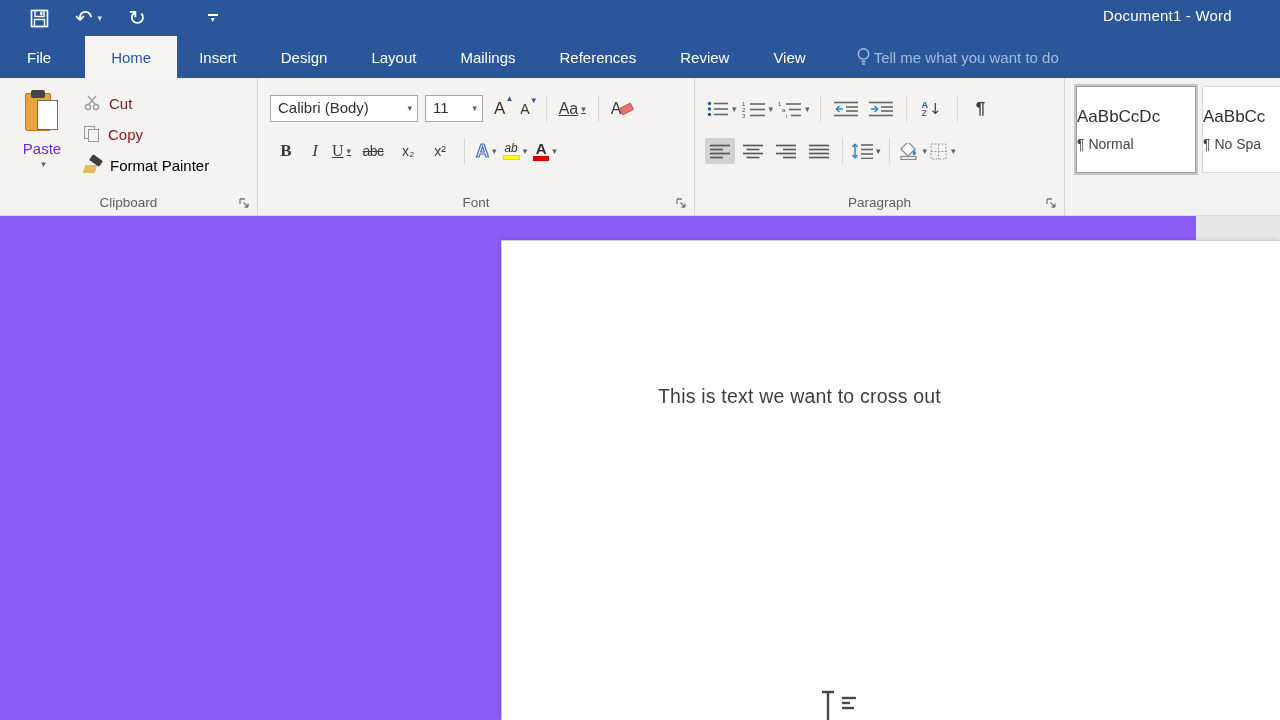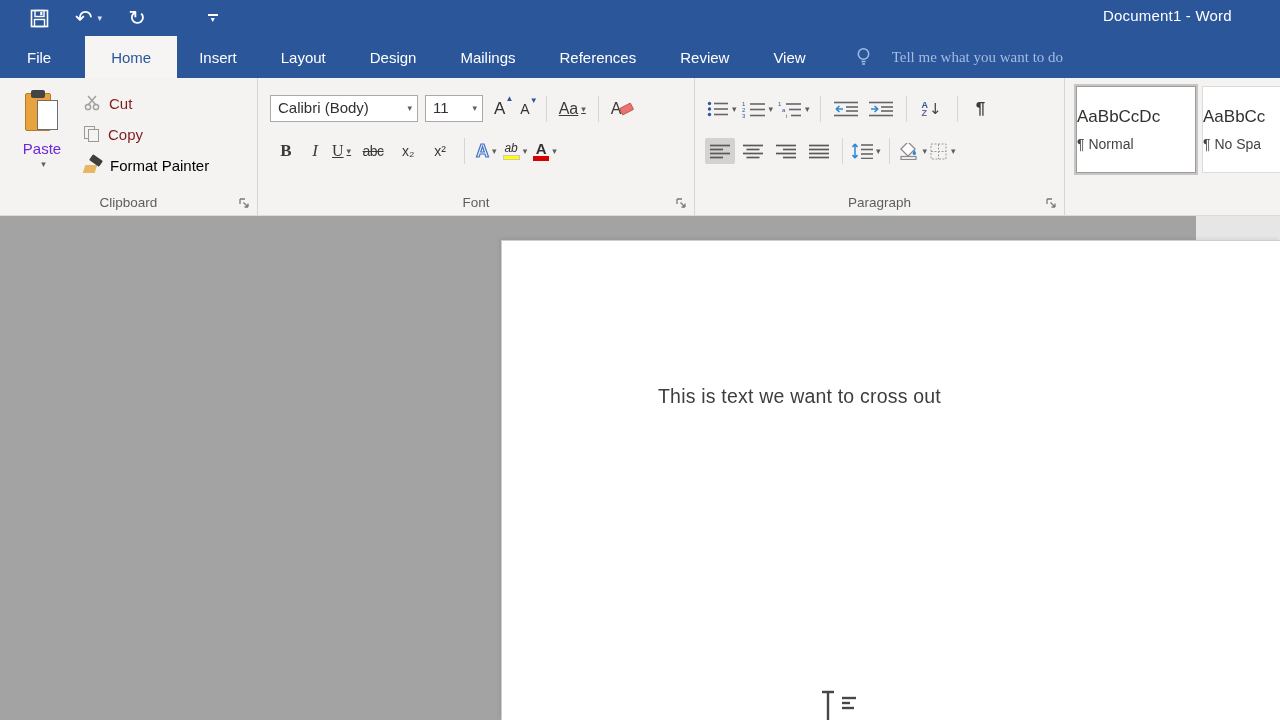--- a/index.html
+++ b/index.html
@@ -15,21 +15,21 @@
   .qat-more { display:flex; flex-direction:column; align-items:center; margin-left:36px; }
   .qat-more .bar { width:10px; border-top:2px solid #fff; margin-bottom:1px; }
   .qat-more .c { font-size:8px; color:#fff; line-height:6px; }
   .title-text { position:absolute; left:1103px; top:7px; font-size:15px; color:#ffffff; white-space:nowrap; letter-spacing:.2px; }
 
   
   .tabrow { position:absolute; left:0; top:36px; width:1280px; height:42px; background:#2b579a; display:flex; align-items:stretch; color:#fff; font-size:15px; }
   .tab { display:flex; align-items:center; padding:0 22px; cursor:pointer; white-space:nowrap; }
   .tab-file { margin-left:5px; padding:0 22px; }
   .tab-selected { background:#f6f5f3; color:#2b579a; margin-left:12px; padding:0 26px; }
-  .tellme { display:flex; align-items:center; gap:21px; margin-left:28px; color:#a3bce0; cursor:pointer; white-space:nowrap;font-family:Liberation Serif, serif; }
+  .tellme { display:flex; align-items:center; gap:3px; margin-left:28px; color:#a3bce0; cursor:pointer; white-space:nowrap; }
 
   
   .ribbon { position:absolute; left:0; top:78px; width:1280px; height:138px; background:#f4f3f2; border-bottom:1px solid #dcdbda; }
   .rgroup { position:absolute; top:0; height:137px; border-right:1px solid #d8d6d4; }
   .grp-label { position:absolute; bottom:5px; left:0; right:0; text-align:center; font-size:13.5px; color:#5f5e5c; }
   .launcher { position:absolute; right:6px; bottom:6px; width:13px; height:13px; cursor:pointer; }
   .rrow { position:absolute; display:flex; align-items:center; }
   .rbtn { display:flex; align-items:center; justify-content:center; cursor:pointer; color:#3b3a39; border-radius:2px; }
   .caret { font-size:9px; color:#605e5c; margin-left:3px; }
   .vsep { width:1px; height:26px; background:#d8d6d4; margin:0 5px; }
@@ -84,21 +84,21 @@
   .pilcrow-btn { font-size:17px; color:#3b3a39; font-weight:600; }
 
   
   .style-card { position:absolute; top:8px; width:120px; height:87px; background:#fff; display:flex; flex-direction:column; align-items:flex-start; justify-content:center; gap:9px; cursor:pointer; }
   .style-sel { border:1px solid #9d9b99; box-shadow:0 0 0 2px #c8c6c4; }
   .style-plain { border:1px solid #dddbd9; }
   .style-preview { font-size:17px; color:#323130; white-space:nowrap; }
   .style-name { font-size:14px; color:#444; white-space:nowrap; }
 
   
-  .docarea { position:absolute; left:0; top:216px; width:1196px; height:504px; background:#a3a3a3; }
+  .docarea { position:absolute; left:0; top:216px; width:1196px; height:504px; background:#8b5cf6; }
   .page { position:absolute; left:501px; top:24px; width:779px; height:480px; background:#fff; border-left:1px solid #cfcecd; border-top:1px solid #cfcecd; box-shadow:-2px -2px 3px rgba(0,0,0,0.06); }
   .doc-text { position:absolute; left:156px; top:144px; font-size:19.5px; color:#3f3e3d; letter-spacing:.2px; white-space:nowrap; }
   .cursor { position:absolute; left:808px; top:468px; pointer-events:none; }
 </style>
 </head>
 <body>
 
 <div id="app">
 
   <div class="titlebar">
@@ -123,22 +123,22 @@
         <span class="c">▾</span>
       </span>
     </div>
     <div class="title-text">Document1 - Word</div>
   </div>
 
   <div class="tabrow">
     <div class="tab tab-file">File</div>
     <div class="tab tab-selected">Home</div>
     <div class="tab">Insert</div>
+    <div class="tab">Design</div>
     <div class="tab">Layout</div>
-    <div class="tab">Design</div>
     <div class="tab">Mailings</div>
     <div class="tab">References</div>
     <div class="tab">Review</div>
     <div class="tab">View</div>
     <div class="tellme">
       <svg width="15" height="20" viewBox="0 0 15 20">
         <circle cx="7.5" cy="7" r="5.2" fill="none" stroke="#a3bce0" stroke-width="1.5"></circle>
         <line x1="5.5" y1="14.5" x2="9.5" y2="14.5" stroke="#a3bce0" stroke-width="1.5"></line>
         <line x1="6" y1="17" x2="9" y2="17" stroke="#a3bce0" stroke-width="1.5"></line>
       </svg>

